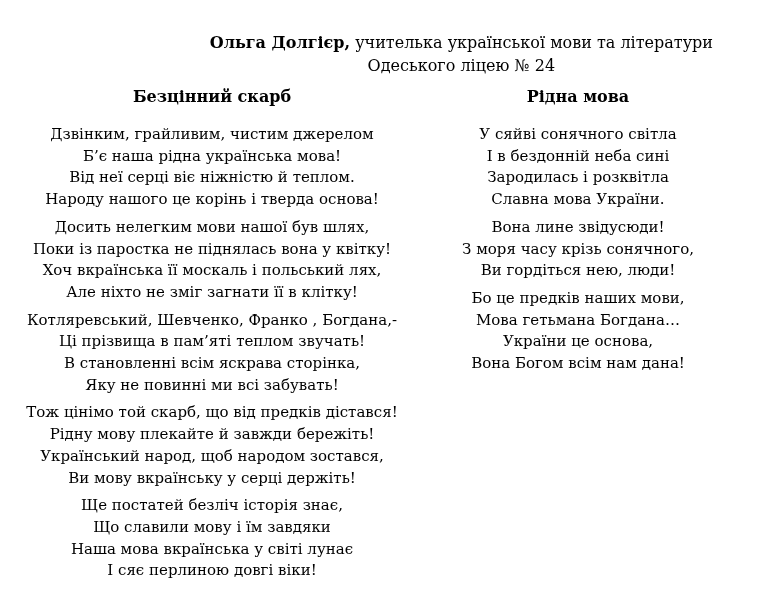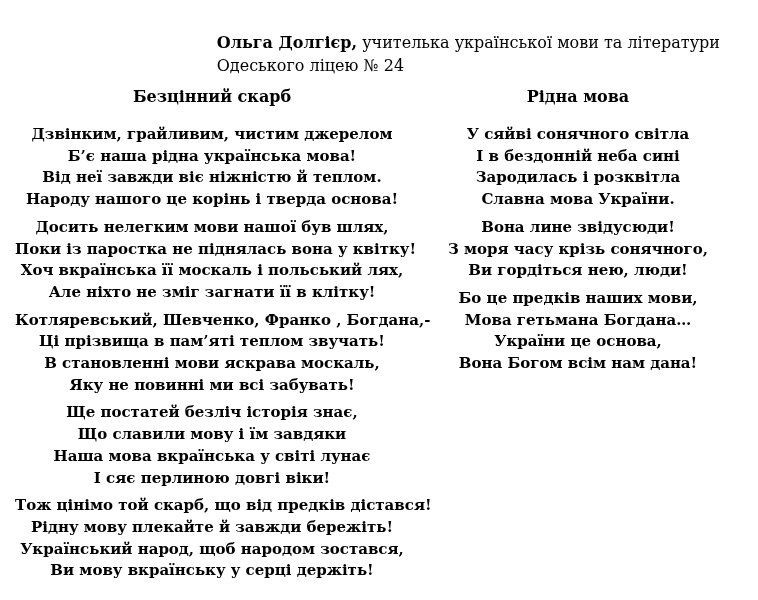--- a/index.html
+++ b/index.html
@@ -12,22 +12,22 @@
     width: 758px;
     height: 600px;
     background: #ffffff;
     color: #000000;
     font-family: "DejaVu Serif", "Liberation Serif", serif;
     overflow: hidden;
   }
   .header {
     position: absolute;
     top: 31px;
-    right: 38px;
-    text-align: left;
+    right: 45px;
+    text-align: center;
     font-size: 16px;
     line-height: 23px;
     white-space: nowrap;
   }
   .header .author-bold {
     font-weight: bold;
   }
   .col {
     position: absolute;
     top: 86px;
@@ -36,21 +36,20 @@
   .col-left  { left: 15px;  width: 394px; }
   .col-right { left: 432px; width: 292px; }
   .poem-title {
     font-weight: bold;
     font-size: 16px;
     line-height: 22px;
     margin-bottom: 16px;
   }
   .stanza {
     margin-bottom: 6px;
-    font-weight: bold;
   }
   .poem-line {
     font-size: 15px;
     line-height: 21.7px;
     white-space: nowrap;
   }
 </style>
 </head>
 <body>
 
@@ -60,46 +59,46 @@
     <div class="header-line1"><span class="author-bold">Ольга Долгієр,</span><span> учителька української мови та літератури</span></div>
     <div class="header-line2">Одеського ліцею № 24</div>
   </div>
 
   <div class="col col-left">
     <div class="poem-title">Безцінний скарб</div>
     <div class="stanzas">
         <div class="stanza">
           <div class="poem-line">Дзвінким, грайливим, чистим джерелом</div>
           <div class="poem-line">Б’є наша рідна українська мова!</div>
-          <div class="poem-line">Від неї завжди віє ніжністю й теплом.</div>
+          <div class="poem-line">Від неї серці віє ніжністю й теплом.</div>
           <div class="poem-line">Народу нашого це корінь і тверда основа!</div>
         </div>
         <div class="stanza">
           <div class="poem-line">Досить нелегким мови нашої був шлях,</div>
           <div class="poem-line">Поки із паростка не піднялась вона у квітку!</div>
           <div class="poem-line">Хоч вкраїнська її москаль і польський лях,</div>
           <div class="poem-line">Але ніхто не зміг загнати її в клітку!</div>
         </div>
         <div class="stanza">
           <div class="poem-line">Котляревський, Шевченко, Франко , Богдана,-</div>
           <div class="poem-line">Ці прізвища в пам’яті теплом звучать!</div>
-          <div class="poem-line">В становленні мови яскрава москаль,</div>
+          <div class="poem-line">В становленні всім яскрава сторінка,</div>
           <div class="poem-line">Яку не повинні ми всі забувать!</div>
+        </div>
+        <div class="stanza">
+          <div class="poem-line">Тож цінімо той скарб, що від предків дістався!</div>
+          <div class="poem-line">Рідну мову плекайте й завжди бережіть!</div>
+          <div class="poem-line">Український народ, щоб народом зостався,</div>
+          <div class="poem-line">Ви мову вкраїнську у серці держіть!</div>
         </div>
         <div class="stanza">
           <div class="poem-line">Ще постатей безліч історія знає,</div>
           <div class="poem-line">Що славили мову і їм завдяки</div>
           <div class="poem-line">Наша мова вкраїнська у світі лунає</div>
           <div class="poem-line">І сяє перлиною довгі віки!</div>
-        </div>
-        <div class="stanza">
-          <div class="poem-line">Тож цінімо той скарб, що від предків дістався!</div>
-          <div class="poem-line">Рідну мову плекайте й завжди бережіть!</div>
-          <div class="poem-line">Український народ, щоб народом зостався,</div>
-          <div class="poem-line">Ви мову вкраїнську у серці держіть!</div>
         </div>
       </div>
   </div>
 
   <div class="col col-right">
     <div class="poem-title">Рідна мова</div>
     <div class="stanzas">
         <div class="stanza">
           <div class="poem-line">У сяйві сонячного світла</div>
           <div class="poem-line">І в бездонній неба сині</div>

